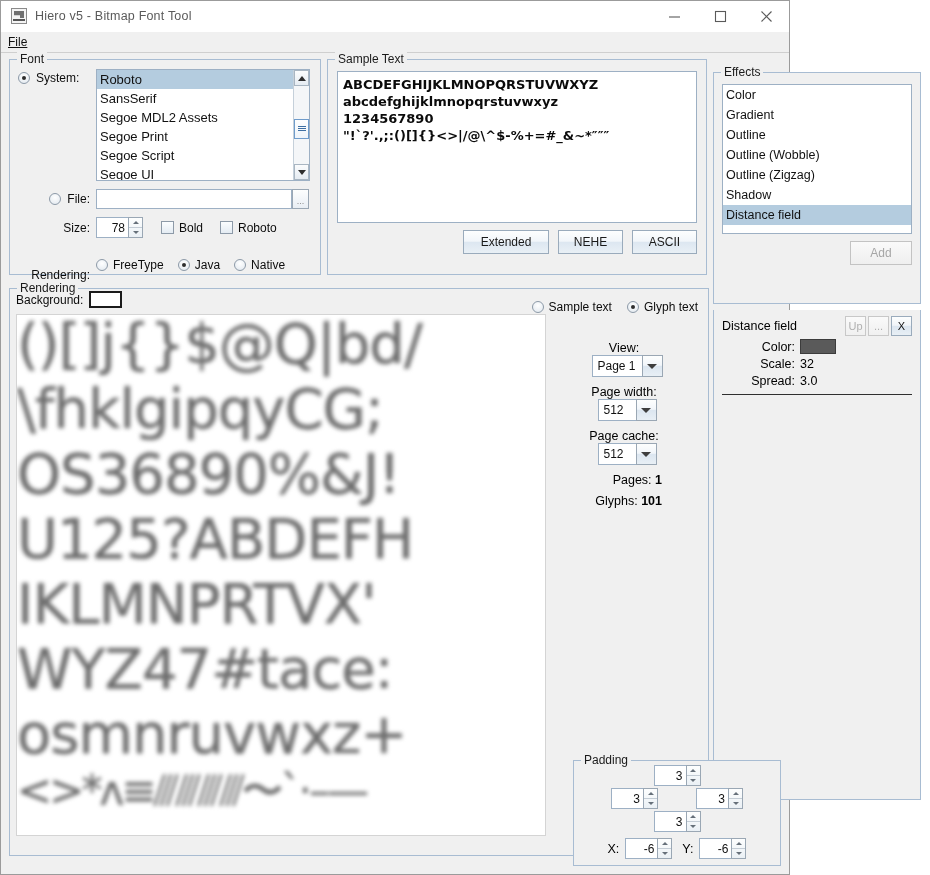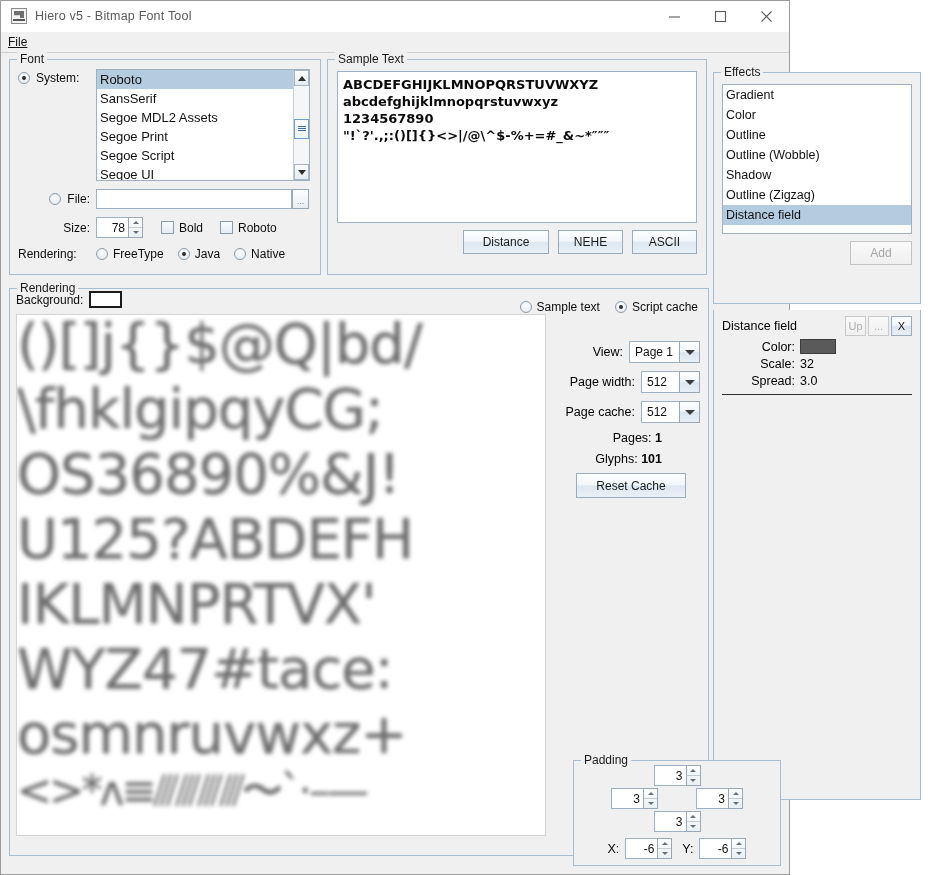--- a/index.html
+++ b/index.html
@@ -249,21 +249,21 @@
     font-family: "DejaVu Sans", sans-serif;
     color: #6d6d6d;
     white-space: pre;
     letter-spacing: -1px;
     filter: blur(2.1px);
     text-shadow: 0 0 1px rgba(109,109,109,.9);
   }
   .right-controls { width: 175px; padding-left: 8px; padding-top: 27px; }
   .ctl-row {
     display: flex; align-items: center; justify-content: flex-end;
-    margin-bottom: 8px; font-size: 12.5px;
+    margin-bottom: 8px; font-size: 12.5px; flex-direction: column;
   }
   .ctl-row .cl { margin-right: 6px; }
   .info-row { text-align: right; font-size: 12.5px; margin-bottom: 7px; padding-right: 38px;}
   .info-row b { font-weight: bold; }
   .reset-wrap { display:flex; justify-content:flex-end; padding-right: 14px; margin-top: 4px;}
 
   
   .padding-panel { position: absolute; right: 8px; bottom: 8px; width: 208px; height: 106px; }
   .pad-grid { padding-top: 4px; }
   .pad-center { display: flex; justify-content: center; }
@@ -360,21 +360,21 @@
                     </div>
                 </span>
               </span>
               <span class="checkbox" style="margin-left:18px;"></span>
               <span class="lbl" style="margin-left:5px;">Bold</span>
               <span class="checkbox" style="margin-left:17px;"></span>
               <span class="lbl" style="margin-left:5px;">Roboto</span>
             </div>
 
             <div style="display:flex; align-items:center; margin-top:9px;">
-              <span class="lbl" style="width:78px; text-align:left; padding-right:6px;">Rendering:</span>
+              <span class="lbl" style="width:78px; text-align:right; padding-right:6px;margin-top:21px;">Rendering:</span>
               <span class="radio"></span>
               <span class="lbl" style="margin-left:5px;">FreeType</span>
               <span class="radio checked" style="margin-left:14px;"></span>
               <span class="lbl" style="margin-left:5px;">Java</span>
               <span class="radio" style="margin-left:14px;"></span>
               <span class="lbl" style="margin-left:5px;">Native</span>
             </div>
 
           </div>
         </div>
@@ -384,39 +384,39 @@
         <div class="panel" style="height:216px;">
           <div class="legend">Sample Text</div>
           <div class="panel-body" style="padding:11px 9px 8px 9px;">
             <div class="sample-area">
               <div class="sample-line">ABCDEFGHIJKLMNOPQRSTUVWXYZ</div>
               <div class="sample-line">abcdefghijklmnopqrstuvwxyz</div>
               <div class="sample-line">1234567890</div>
               <div class="sample-line">"!`?'.,;:()[]{}&lt;&gt;|/@\^$-%+=#_&amp;~*″″″</div>
             </div>
             <div class="sample-btn-row">
-              <div class="btn" style="width:86px;">Distance</div>
+              <div class="btn" style="width:86px;">Extended</div>
               <div class="btn" style="width:65px;">NEHE</div>
               <div class="btn" style="width:65px;">ASCII</div>
             </div>
           </div>
         </div>
       </div>
 
       <div class="col-right">
         <div class="panel" style="height:232px;margin-top:13px;">
           <div class="legend">Effects</div>
           <div class="panel-body" style="padding:11px 8px 6px 8px;">
             <div class="listbox effects-list">
+              <div class="list-item">Color</div>
               <div class="list-item">Gradient</div>
-              <div class="list-item">Color</div>
               <div class="list-item">Outline</div>
               <div class="list-item">Outline (Wobble)</div>
+              <div class="list-item">Outline (Zigzag)</div>
               <div class="list-item">Shadow</div>
-              <div class="list-item">Outline (Zigzag)</div>
               <div class="list-item selected">Distance field</div>
             </div>
             <div style="display:flex; justify-content:flex-end; margin-top:7px;">
               <div class="btn disabled" style="width:62px;">Add</div>
             </div>
           </div>
         </div>
 
         <div class="panel" style="height:490px; margin-top:6px; border-top:none;">
           <div style="padding:6px 8px 0 8px;">
@@ -449,21 +449,21 @@
 
       <div class="bg-row">
         <span class="lbl">Background:</span>
         <span class="bg-swatch" id="bg-swatch" style="background: rgb(255, 255, 255);"></span>
       </div>
 
       <div class="mode-row">
         <span class="radio"></span>
         <span class="lbl" style="margin-left:-2px;">Sample text</span>
         <span class="radio checked" style="margin-left:8px;"></span>
-        <span class="lbl" style="margin-left:-2px;">Script cache</span>
+        <span class="lbl" style="margin-left:-2px;">Glyph text</span>
       </div>
 
       <div class="canvas-wrap">
         <div class="glyph-canvas">
           <div class="glyph-line" style="font-size:56px; line-height:65px; margin:-4px 0 0 0;">()[]j{}$@Q|bd/</div>
           <div class="glyph-line" style="font-size:56px; line-height:65px;">\fhklgipqyCG;</div>
           <div class="glyph-line" style="font-size:56px; line-height:65px;">OS36890%&amp;J!</div>
           <div class="glyph-line" style="font-size:56px; line-height:65px;">U125?ABDEFH</div>
           <div class="glyph-line" style="font-size:56px; line-height:65px;">IKLMNPRTVX'</div>
           <div class="glyph-line" style="font-size:56px; line-height:65px;">WYZ47#tace:</div>
@@ -500,23 +500,20 @@
             </span>
           </div>
           <div class="info-row">
             <span>Pages:</span>
             <b>1</b>
           </div>
           <div class="info-row">
             <span>Glyphs:</span>
             <b>101</b>
           </div>
-          <div class="reset-wrap">
-            <div class="btn" style="width:110px; height:25px;">Reset Cache</div>
-          </div>
         </div>
       </div>
     </div>
 
     <div class="panel padding-panel">
       <div class="legend">Padding</div>
       <div class="pad-grid">
         <div class="pad-center">
           <span class="spinner">
             <span class="sp-field" style="width:32px;">3</span>

